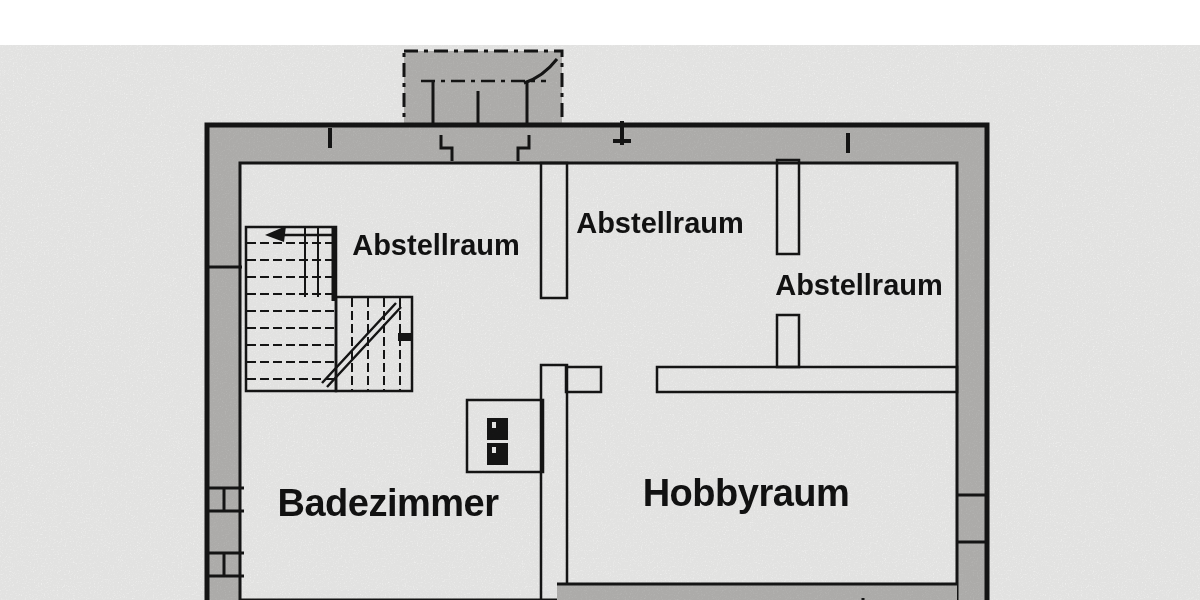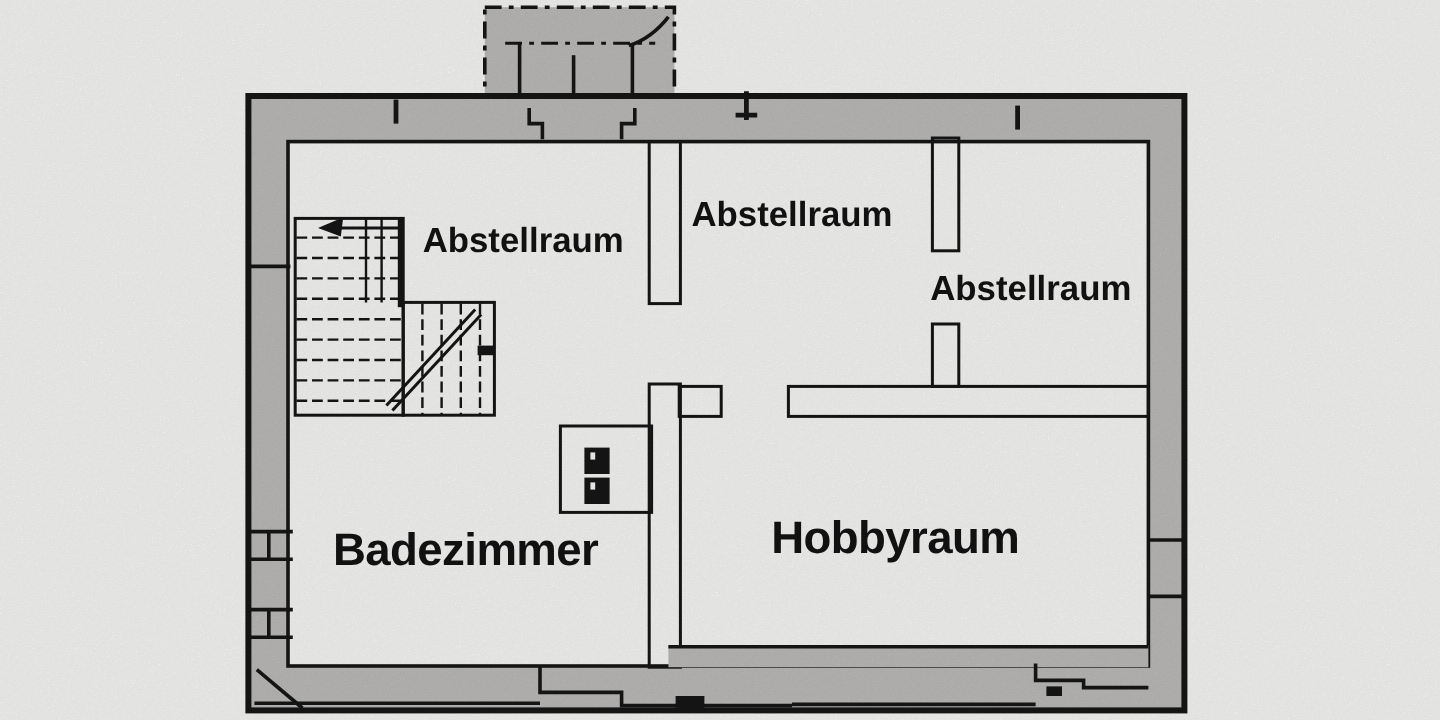--- a/index.html
+++ b/index.html
@@ -1,16 +1,16 @@
 <!DOCTYPE html>
 <html style="--background: #fdfdfc; --wall_fill: #c1c0be; --stair_fill: #cac9c7; --line: #171717; --text: #141414;"><head>
 <meta charset="utf-8">
 <style>
   html,body{margin:0;padding:0;background:#ffffff;width:1200px;height:600px;overflow:hidden;}
-  #stage{position:relative;width:1200px;height:534px;font-family:"Liberation Sans",sans-serif;}
+  #stage{position:relative;width:1200px;height:534px;font-family:"Liberation Sans",sans-serif;margin-top:45px;}
   svg{display:block;}
   .wall{fill:var(--wall_fill);}
   .stair{fill:var(--stair_fill);}
   .ln{stroke:var(--line);fill:none;}
   .blk{fill:var(--line);stroke:none;}
   .room-label{fill:var(--text);font-weight:bold;text-anchor:middle;letter-spacing:0px;}
   .lbl-small{font-size:29px;}
   .lbl-big{font-size:38px;letter-spacing:-0.5px;}
 </style>
 </head>

